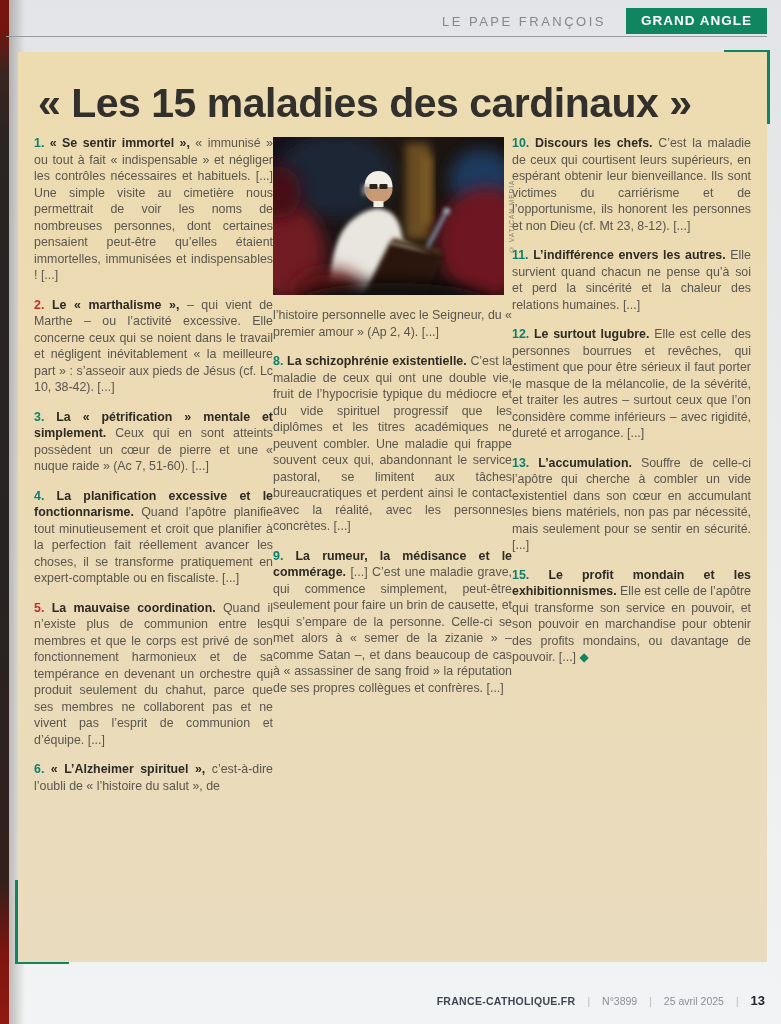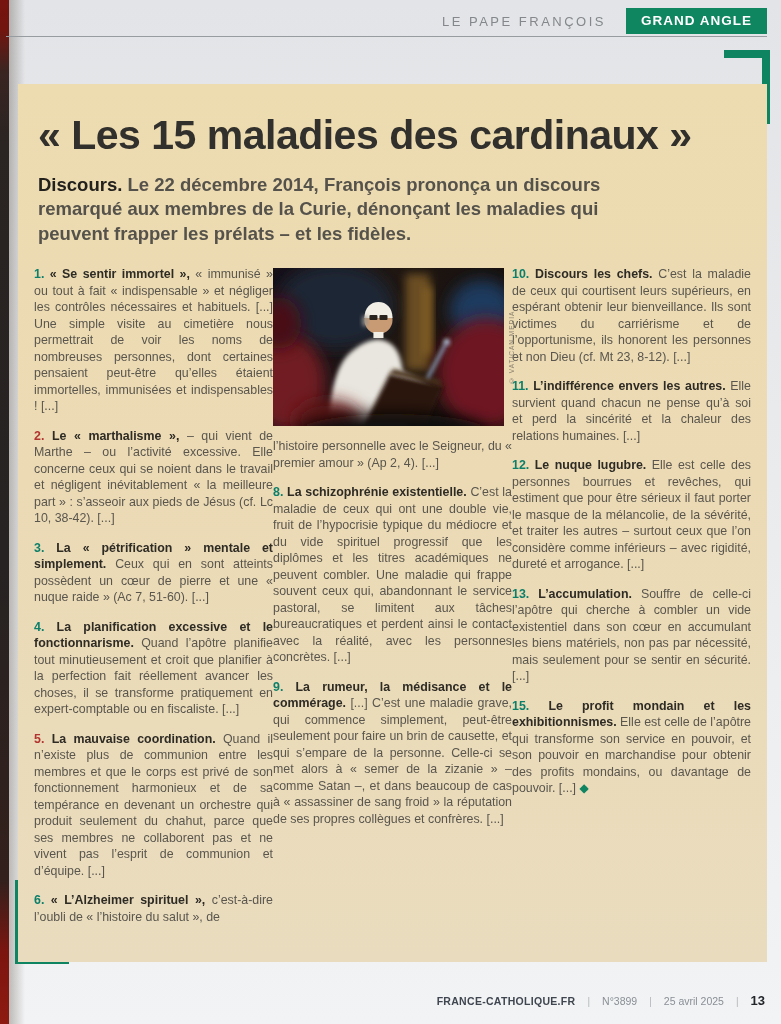--- a/index.html
+++ b/index.html
@@ -11,21 +11,21 @@
   .spine-shadow{position:absolute;left:9px;top:0;width:16px;height:100%;
     background:linear-gradient(90deg,rgba(90,80,70,.35),rgba(90,80,70,0));}
   
   .header{position:absolute;top:8px;left:0;right:14px;display:flex;justify-content:flex-end;align-items:center;gap:20px;}
   .kicker{color:#84878b;font-size:13px;letter-spacing:2.5px;font-weight:400;}
   .badge{background:#0f8660;color:#fff;font-size:13.5px;font-weight:700;letter-spacing:1px;padding:5px 15px 6px;}
   .rule{position:absolute;top:36px;left:6px;right:14px;height:1px;background:#979ca0;}
   
   .sheet{position:absolute;left:18px;right:14px;top:52px;bottom:62px;
     background:linear-gradient(180deg,#eddcb0 0%,#ebdab4 45%,#e9dcbe 100%);
-    padding:14px 14px 10px;box-sizing:border-box;margin-top:32px;}
+    padding:14px 14px 10px;box-sizing:border-box;}
   .corner-tr{position:absolute;top:50px;right:11px;width:38px;height:66px;
     border-top:8px solid #0e8461;border-right:8px solid #0e8461;}
   .corner-bl{position:absolute;bottom:60px;left:15px;width:46px;height:76px;
     border-left:8px solid #0e8461;border-bottom:8px solid #0e8461;}
   .title{margin:14px 0 4px 6px;font-size:41px;color:#32302c;white-space:pre;letter-spacing:-0.5px;}
   .title .bold{font-weight:700;}
   .intro{margin:14px 0 16px 6px;max-width:572px;font-size:18.5px;line-height:1.32;color:#55524b;font-weight:700;}
   .intro .lead{color:#23211d;font-weight:800;}
   
   .cols{display:flex;padding:4px 2px 0;}
@@ -59,21 +59,20 @@
     <span class="badge">GRAND ANGLE</span>
   </div>
   <div class="rule"></div>
 
   <div class="corner-tr"></div>
   <div class="corner-bl"></div>
 
   <div class="sheet">
     <h1 class="title"><span>« Les </span><span class="bold">15</span><span> maladies </span><span class="bold">des cardinaux</span><span> »</span></h1>
 
-    <p class="intro"><span class="lead">Discours.</span><span> Le 22 décembre 2014, François prononça un discours remarqué aux membres de la Curie, dénonçant les maladies qui peuvent frapper les prélats – et les fidèles.</span></p>
 
     <div class="cols">
       <div class="col">
           <p class="item"><span class="num green">1. </span><span class="lead">« Se sentir immortel »,</span><span> « immunisé » ou tout à fait « indispensable » et négliger les contrôles nécessaires et habituels. [...] Une simple visite au cimetière nous permettrait de voir les noms de nombreuses personnes, dont certaines pensaient peut-être qu’elles étaient immortelles, immunisées et indispensables ! [...]</span></p>
           <p class="item"><span class="num red">2. </span><span class="lead">Le « marthalisme »,</span><span> – qui vient de Marthe – ou l’activité excessive. Elle concerne ceux qui se noient dans le travail et négligent inévitablement « la meilleure part » : s’asseoir aux pieds de Jésus (cf. Lc 10, 38-42). [...]</span></p>
           <p class="item"><span class="num green">3. </span><span class="lead">La « pétrification » mentale et simplement.</span><span> Ceux qui en sont atteints possèdent un cœur de pierre et une « nuque raide » (Ac 7, 51-60). [...]</span></p>
           <p class="item"><span class="num green">4. </span><span class="lead">La planification excessive et le fonctionnarisme.</span><span> Quand l’apôtre planifie tout minutieusement et croit que planifier à la perfection fait réellement avancer les choses, il se transforme pratiquement en expert-comptable ou en fiscaliste. [...]</span></p>
           <p class="item"><span class="num red">5. </span><span class="lead">La mauvaise coordination.</span><span> Quand il n’existe plus de communion entre les membres et que le corps est privé de son fonctionnement harmonieux et de sa tempérance en devenant un orchestre qui produit seulement du chahut, parce que ses membres ne collaborent pas et ne vivent pas l’esprit de communion et d’équipe. [...]</span></p>
           <p class="item"><span class="num green">6. </span><span class="lead">« L’Alzheimer spirituel »,</span><span> c’est-à-dire l’oubli de « l’histoire du salut », de</span></p>
         </div>
@@ -125,21 +124,21 @@
         <div>
             <p class="item"><span>l’histoire personnelle avec le Seigneur, du « premier amour » (Ap 2, 4). [...]</span></p>
             <p class="item"><span class="num green">8. </span><span class="lead">La schizophrénie existentielle.</span><span> C’est la maladie de ceux qui ont une double vie, fruit de l’hypocrisie typique du médiocre et du vide spirituel progressif que les diplômes et les titres académiques ne peuvent combler. Une maladie qui frappe souvent ceux qui, abandonnant le service pastoral, se limitent aux tâches bureaucratiques et perdent ainsi le contact avec la réalité, avec les personnes concrètes. [...]</span></p>
             <p class="item"><span class="num green">9. </span><span class="lead">La rumeur, la médisance et le commérage.</span><span> [...] C’est une maladie grave, qui commence simplement, peut-être seulement pour faire un brin de causette, et qui s’empare de la personne. Celle-ci se met alors à « semer de la zizanie » – comme Satan –, et dans beaucoup de cas à « assassiner de sang froid » la réputation de ses propres collègues et confrères. [...]</span></p>
           </div>
       </div>
 
       <div class="col">
           <p class="item"><span class="num green">10. </span><span class="lead">Discours les chefs.</span><span> C’est la maladie de ceux qui courtisent leurs supérieurs, en espérant obtenir leur bienveillance. Ils sont victimes du carriérisme et de l’opportunisme, ils honorent les personnes et non Dieu (cf. Mt 23, 8-12). [...]</span></p>
           <p class="item"><span class="num green">11. </span><span class="lead">L’indifférence envers les autres.</span><span> Elle survient quand chacun ne pense qu’à soi et perd la sincérité et la chaleur des relations humaines. [...]</span></p>
-          <p class="item"><span class="num green">12. </span><span class="lead">Le nuque lugubre.</span><span> Elle est celle des personnes bourrues et revêches, qui estiment que pour être sérieux il faut porter le masque de la mélancolie, de la sévérité, et traiter les autres – surtout ceux que l’on considère comme inférieurs – avec rigidité, dureté et arrogance. [...]</span></p>
+          <p class="item"><span class="num green">12. </span><span class="lead">Le surtout lugubre.</span><span> Elle est celle des personnes bourrues et revêches, qui estiment que pour être sérieux il faut porter le masque de la mélancolie, de la sévérité, et traiter les autres – surtout ceux que l’on considère comme inférieurs – avec rigidité, dureté et arrogance. [...]</span></p>
           <p class="item"><span class="num green">13. </span><span class="lead">L’accumulation.</span><span> Souffre de celle-ci l’apôtre qui cherche à combler un vide existentiel dans son cœur en accumulant les biens matériels, non pas par nécessité, mais seulement pour se sentir en sécurité. [...]</span></p>
           <p class="item"><span class="num green">15. </span><span class="lead">Le profit mondain et les exhibitionnismes.</span><span> Elle est celle de l’apôtre qui transforme son service en pouvoir, et son pouvoir en marchandise pour obtenir des profits mondains, ou davantage de pouvoir. [...]</span><span class="diamond"> ◆</span></p>
         </div>
     </div>
   </div>
 
   <div class="footer">
     <span class="site">FRANCE-CATHOLIQUE.FR</span>
     <span class="sep">|</span>
     <span>N°3899</span>

